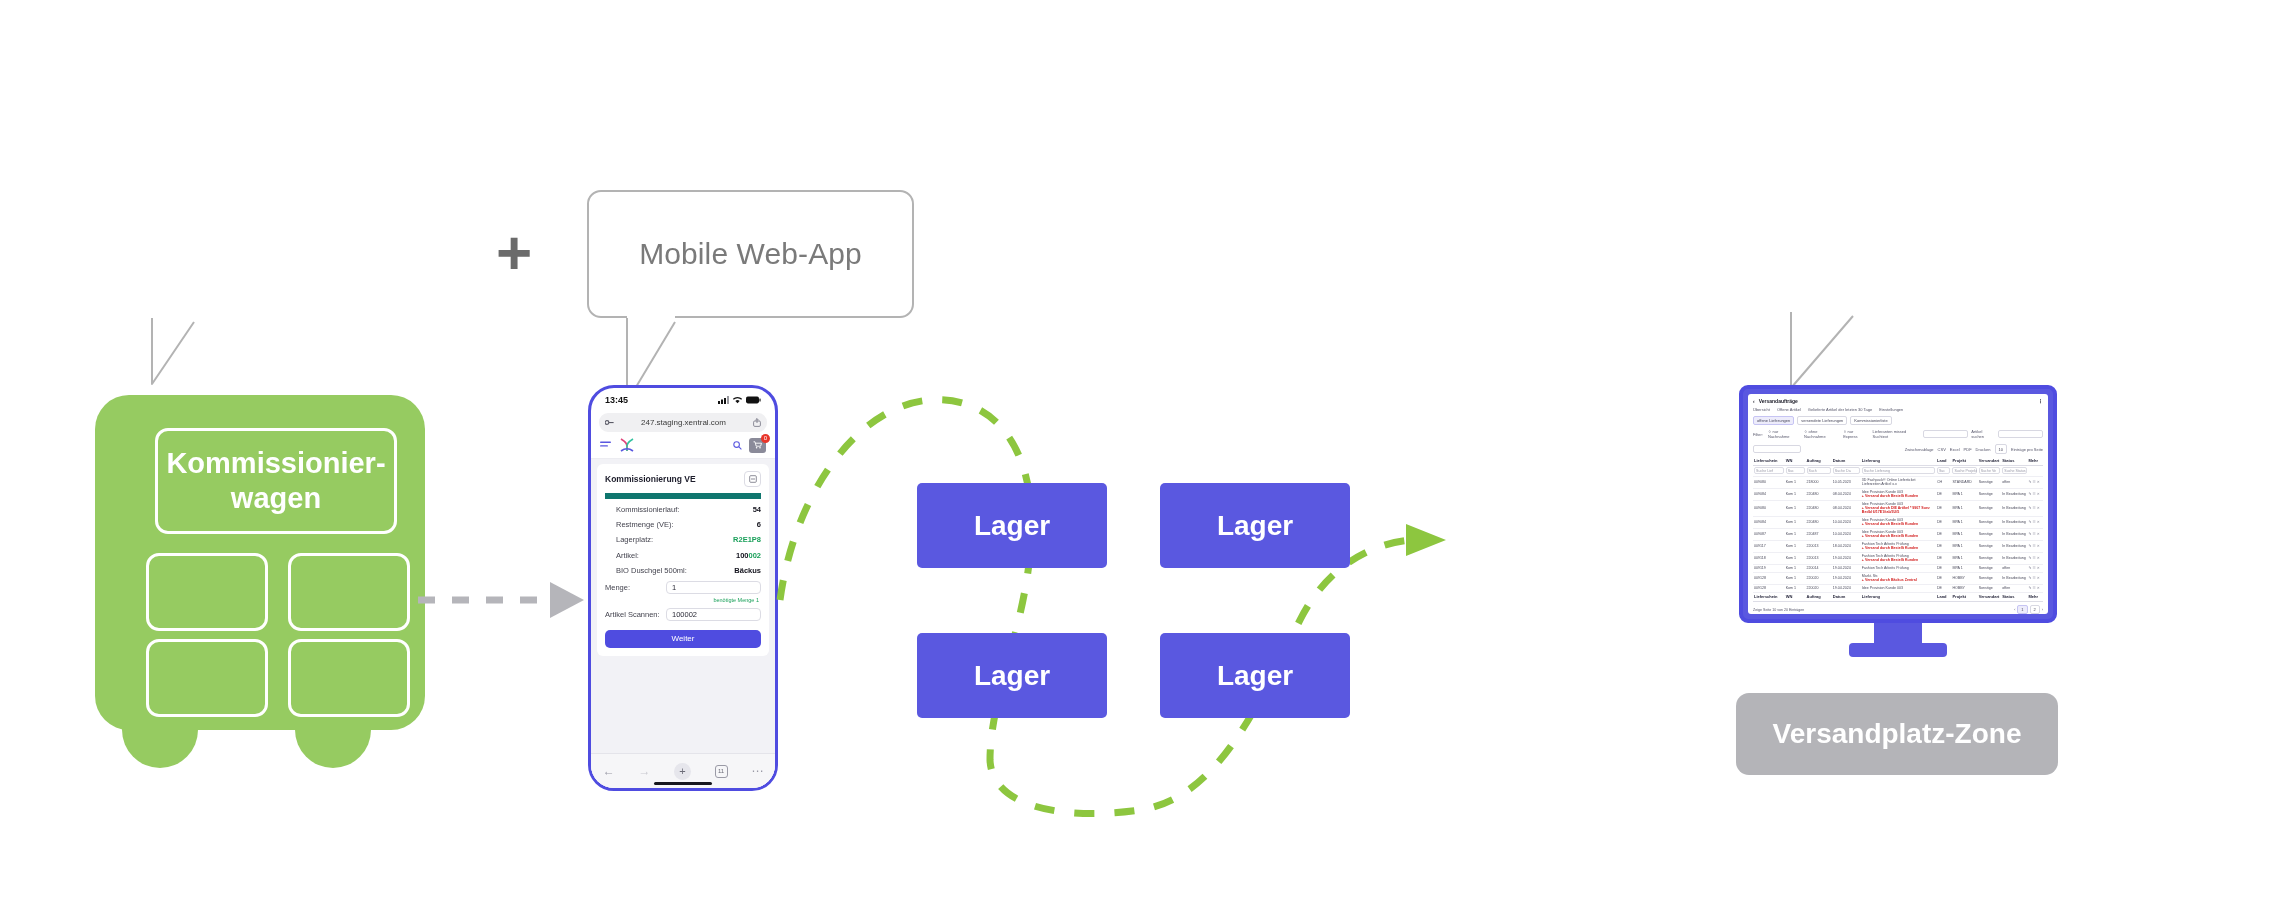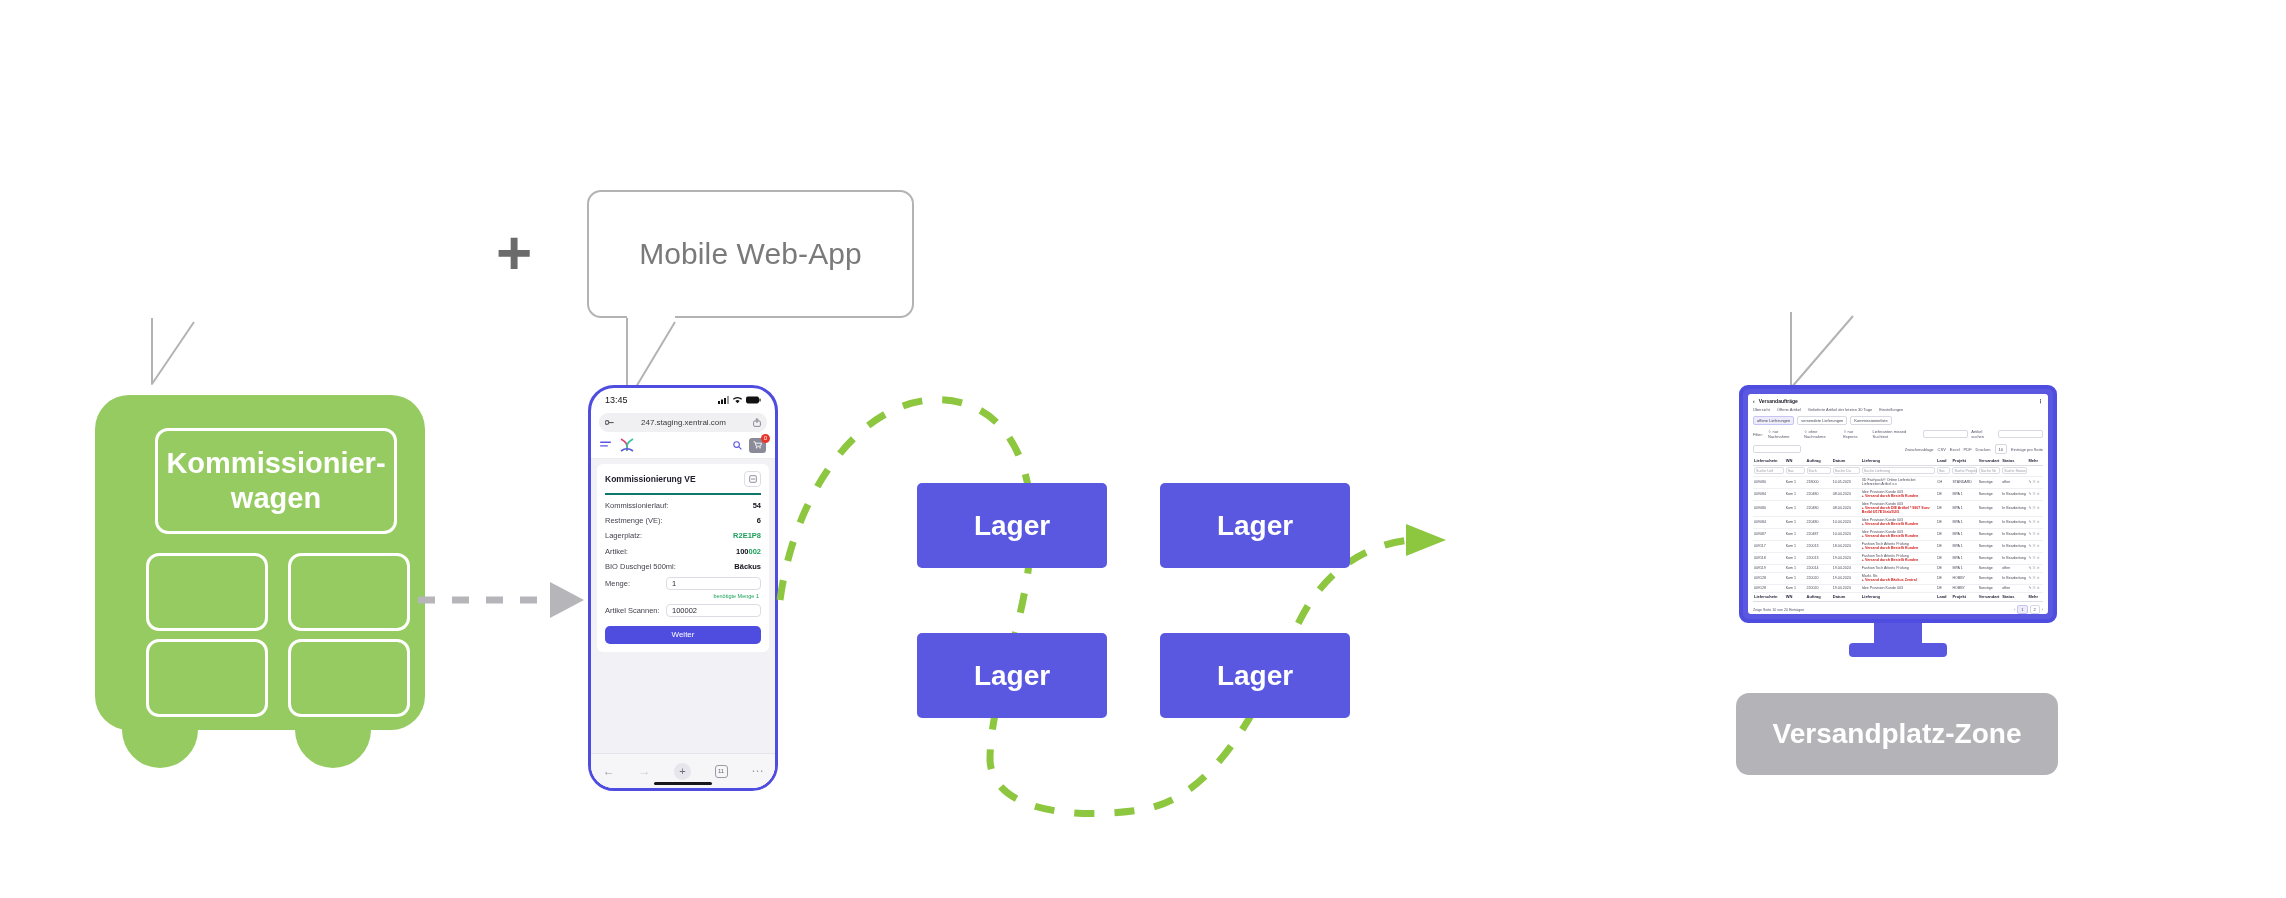--- a/index.html
+++ b/index.html
@@ -62,21 +62,21 @@
   #cart-to-phone-arrow{position:absolute;left:418px;top:570px;width:170px;height:60px;}
 
   
   #phone-mock{
     position:absolute;left:588px;top:385px;width:190px;height:406px;
     border:3px solid #4f4ce0;border-radius:26px;background:#ffffff;
     box-sizing:border-box;overflow:hidden;
   }
   .ph-status{
     height:20px;display:flex;align-items:center;justify-content:space-between;
-    padding:2px 14px 0 14px;font-size:9px;font-weight:400;color:#111;
+    padding:2px 14px 0 14px;font-size:9px;font-weight:700;color:#111;
   }
   .ph-status .sig{display:flex;align-items:center;gap:3px;}
   .ph-urlbar{
     margin:3px 8px 0 8px;height:19px;background:#f0f0f2;border-radius:9px;
     display:flex;align-items:center;justify-content:space-between;padding:0 6px;
     font-size:8px;color:#3a3a3a;
   }
   .ph-appbar{
     height:26px;display:flex;align-items:center;justify-content:space-between;
     padding:0 9px;background:#ffffff;border-bottom:1px solid #ececf1;position:relative;
@@ -89,29 +89,29 @@
   }
   .cart-chip .badge{
     position:absolute;top:-4px;right:-4px;width:9px;height:9px;border-radius:50%;
     background:#e8362b;color:#fff;font-size:6px;display:flex;align-items:center;justify-content:center;
   }
   .ph-body{background:#f2f2f6;padding:5px 6px 0 6px;height:331px;box-sizing:border-box;}
   .ph-card{background:#ffffff;border-radius:6px;padding:7px 8px 8px 8px;}
   .ph-card-head{
     display:flex;align-items:center;justify-content:space-between;
     font-size:8.5px;font-weight:700;color:#1d1d2b;padding-bottom:6px;
-    border-bottom:2px solid #0f766e;margin-bottom:3px;
+    border-bottom:6px solid #0f766e;margin-bottom:3px;
   }
   .ph-icon-btn{
     width:15px;height:14px;border:1px solid #dcdce4;border-radius:4px;
     display:flex;align-items:center;justify-content:center;font-size:7px;color:#70707e;
   }
   .ph-row{
     display:flex;align-items:center;justify-content:space-between;
-    font-size:7.5px;color:#44444f;padding:3.1px 0;
+    font-size:7.5px;color:#44444f;padding:3.1px 0;margin-left:11px;
   }
   .ph-row .v{font-weight:700;color:#12121c;}
   .ph-row .v.green{color:#1aa05a;}
   .ph-row .v .mix{color:#1aa05a;}
   .ph-field-row{display:flex;align-items:center;justify-content:space-between;padding:3px 0;}
   .ph-field-row .lbl{font-size:7.5px;color:#44444f;}
   .ph-input{
     width:95px;height:13px;border:1px solid #dcdce4;border-radius:4px;background:#fff;
     font-size:7.5px;color:#2a2a36;display:flex;align-items:center;padding:0 5px;box-sizing:border-box;
   }

